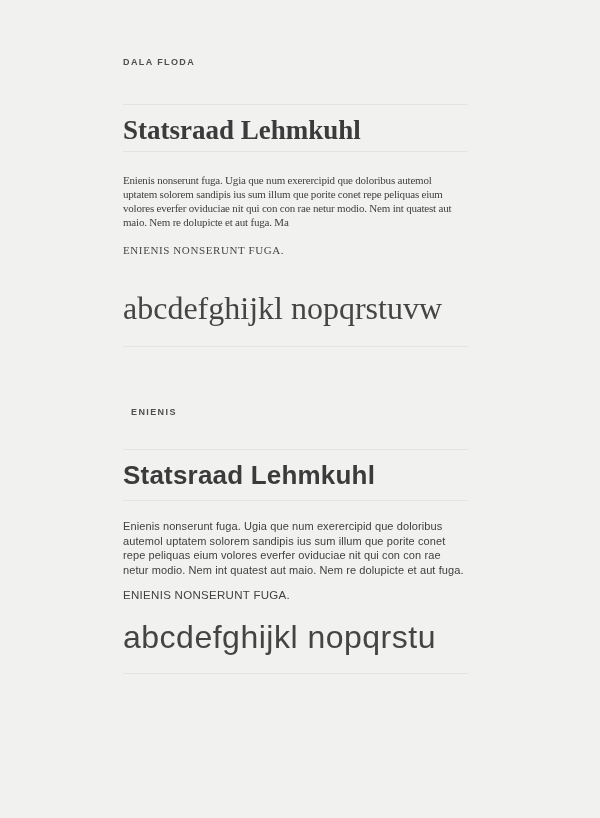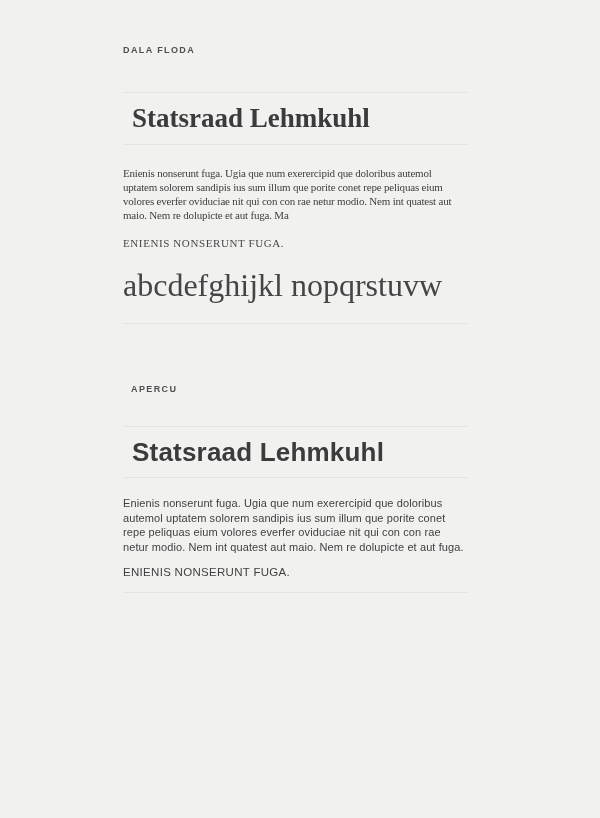--- a/index.html
+++ b/index.html
@@ -7,36 +7,36 @@
     margin: 0; padding: 0;
     width: 600px; height: 818px;
     background: #f1f1f0;
     font-family: "Liberation Sans", sans-serif;
     color: #3e3e3e;
     overflow: hidden;
   }
   .column {
     margin-left: 123px;
     width: 345px;
-    padding-top: 45px;
+    padding-top: 57px;
   }
   .rule {
     border: 0; height: 0; margin: 0;
     border-top: 1px solid #e4e4e2;
     width: 345px;
   }
   
   .font-label {
     font-size: 9px;
     line-height: 11px;
     font-weight: bold;
     letter-spacing: 1.4px;
     color: #4f4f4f;
   }
-  h1 { margin: 9px; padding: 0; font-weight: bold; color: #3b3b3b; }
+  h1 { margin: 0; padding: 0; font-weight: bold; color: #3b3b3b; }
   
   .rule-a { margin-top: 36px; }
   .heading-serif {
     font-family: "Liberation Serif", "DejaVu Serif", serif;
     font-size: 27px; line-height: 33px;
     margin-top: 9px;
   }
   .rule-b { margin-top: 4px; }
   .para-serif {
     font-family: "Liberation Serif", "DejaVu Serif", serif;
@@ -49,21 +49,21 @@
     font-family: "Liberation Serif", "DejaVu Serif", serif;
     font-size: 11px; line-height: 12px;
     letter-spacing: 0.6px;
     color: #474747;
     margin-top: 15px;
   }
   .specimen-serif {
     font-family: "Liberation Serif", "DejaVu Serif", serif;
     font-size: 32px; line-height: 47px;
     color: #454545;
-    margin-top: 13px;
+    margin-top: 29px;
     white-space: nowrap;
   }
   .rule-c { margin-top: 14px; }
   
   .label-apercu { margin-top: 60px; margin-left: 8px; }
   .rule-d { margin-top: 31px; }
   .heading-sans {
     font-size: 26px; line-height: 30px;
     letter-spacing: 0.2px;
     margin-top: 10px;
@@ -102,24 +102,25 @@
     <hr class="rule rule-b">
     <p class="para-serif" style="margin-bottom:0;">Enienis nonserunt fuga. Ugia que num exerercipid que doloribus autemol uptatem solorem sandipis ius sum illum que porite conet repe peliquas eium volores everfer oviduciae nit qui con con rae netur modio. Nem int quatest aut maio. Nem re dolupicte et aut fuga. Ma</p>
     <div class="caption-serif">ENIENIS NONSERUNT FUGA.</div>
     <div class="specimen-serif">
       <div>abcdefghijkl nopqrstuvw</div>
     </div>
     <hr class="rule rule-c">
   </section>
 
   <section>
-    <div class="font-label label-apercu">APERCU</div>
+    <div class="font-label label-apercu">ENIENIS</div>
     <hr class="rule rule-d">
     <h1 class="heading-sans">Statsraad Lehmkuhl</h1>
     <hr class="rule rule-e">
     <p class="para-sans" style="margin-bottom:0;">Enienis nonserunt fuga. Ugia que num exerercipid que doloribus autemol uptatem solorem sandipis ius sum illum que porite conet repe peliquas eium volores everfer oviduciae nit qui con con rae netur modio. Nem int quatest aut maio. Nem re dolupicte et aut fuga.</p>
     <div class="caption-sans">ENIENIS NONSERUNT FUGA.</div>
     <div class="specimen-sans">
+      <div>abcdefghijkl nopqrstu</div>
     </div>
     <hr class="rule rule-f">
   </section>
 
 </main>
 
 </body></html>

